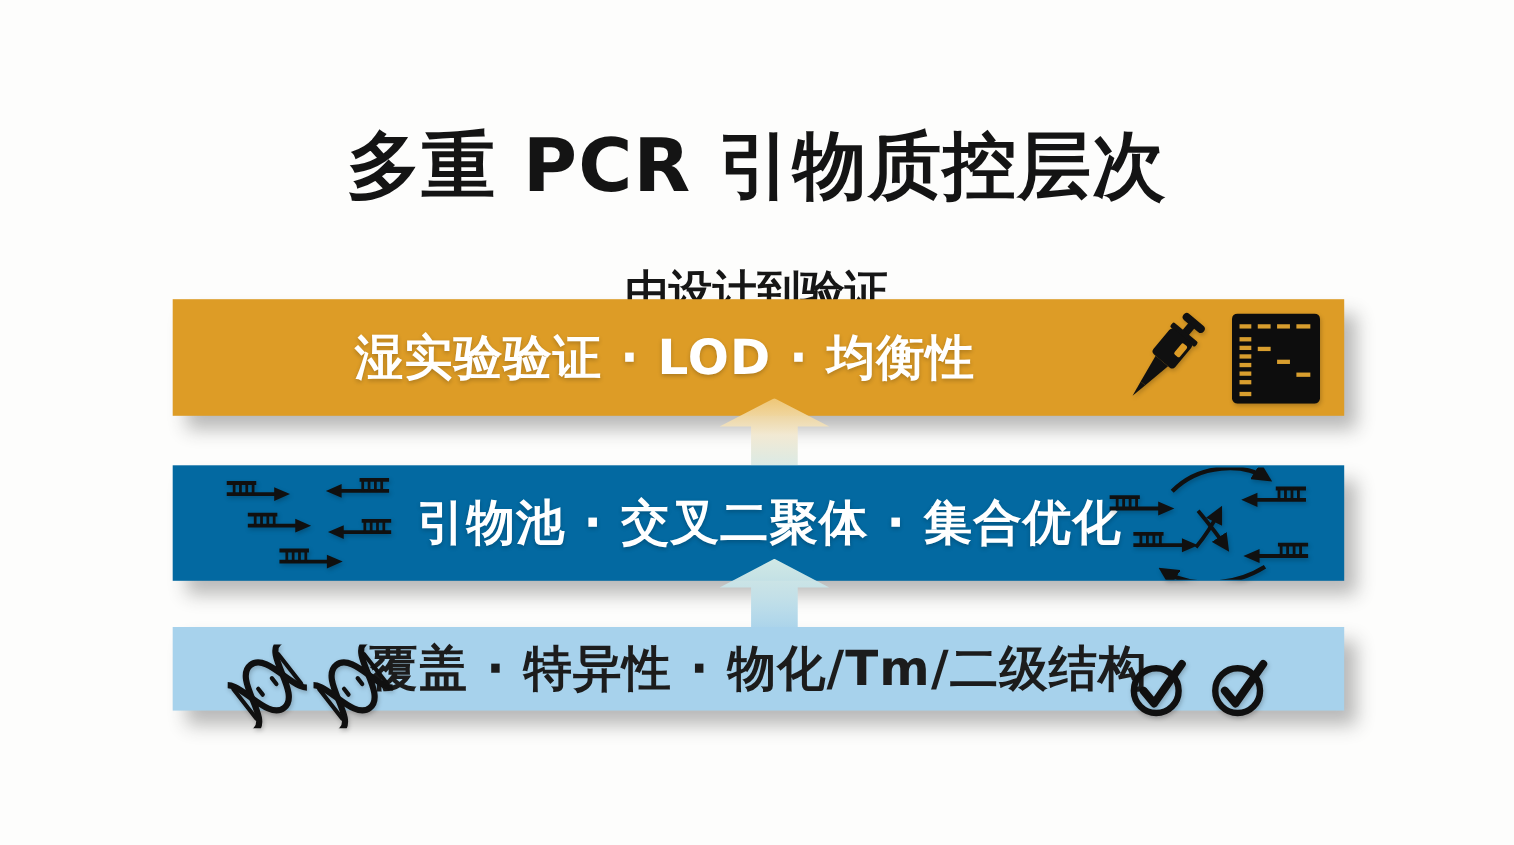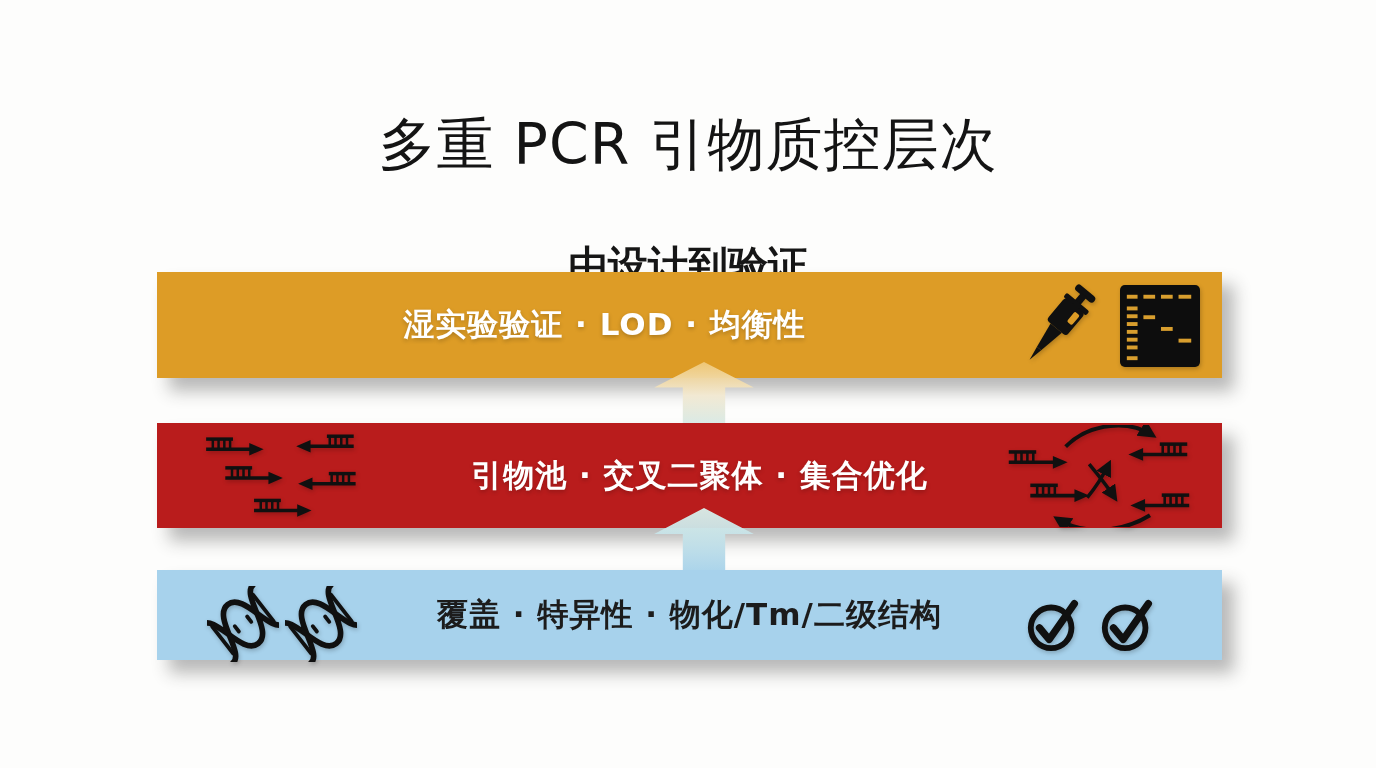--- a/index.html
+++ b/index.html
@@ -5,39 +5,39 @@
   html,body{margin:0;padding:0;}
   body{
     width:1376px;height:768px;overflow:hidden;
     background:#FDFDFC;
     font-family:"DejaVu Sans","Liberation Sans",sans-serif;
     position:relative;
   }
   .stage{position:absolute;left:0;top:0;width:1376px;height:768px;}
   .page-title{
     position:absolute;left:0;top:74px;width:1376px;
-    text-align:center;font-size:57px;font-weight:400;color:#141414;
+    text-align:center;font-size:67px;font-weight:700;color:#141414;
     letter-spacing:1px;line-height:64px;
   }
   .subtitle{
     position:absolute;left:0;top:206px;width:1376px;
     text-align:center;font-size:40px;font-weight:700;color:#161616;
     line-height:52px;
   }
   .bar{
     position:absolute;left:157px;width:1065px;
     display:flex;align-items:center;justify-content:center;
     box-shadow:12px 13px 16px rgba(40,40,40,0.32);
     z-index:2;
   }
   .bar-top{top:272px;height:106px;}
   .bar-mid{top:423px;height:105px;}
-  .bar-bottom{top:570px;height:90px;}
+  .bar-bottom{top:570px;height:76px;}
   .bar-label{
-    font-size:31px;font-weight:700;letter-spacing:1px;white-space:nowrap;
+    font-size:44px;font-weight:700;letter-spacing:1px;white-space:nowrap;
   }
   .bar-top .bar-label{margin-left:-170px;text-shadow:0 2px 4px rgba(0,0,0,0.22);}
   .bar-mid .bar-label{margin-left:20px;text-shadow:0 2px 4px rgba(0,0,0,0.22);}
   .bar-bottom .bar-label{margin-left:0;}
   .icon-group{position:absolute;display:flex;align-items:center;}
   .icon-group svg{filter:drop-shadow(1px 2px 2px rgba(0,0,0,0.22));}
   .ig-top-right{right:22px;top:8px;gap:18px;}
   .ig-mid-left{left:36px;top:7px;}
   .ig-mid-right{right:30px;top:2px;}
   .ig-bot-left{left:50px;top:16px;gap:6px;}
@@ -110,21 +110,21 @@
             <rect x="60" y="10" width="13" height="4"></rect>
             <rect x="24" y="31" width="12" height="4"></rect>
             <rect x="42" y="43" width="12" height="4"></rect>
             <rect x="60" y="55" width="13" height="4"></rect>
           </g>
         </svg>
       </span>
     </div>
   </div>
 
-  <div class="bar bar-mid" style="background-color: #b91c1c;">
+  <div class="bar bar-mid" style="background-color: #0369a1;">
     <div class="icon-group ig-mid-left">
       <svg width="170" height="92" viewBox="0 0 170 96">
         <use href="#primer" transform="translate(8,4)"></use>
         <use href="#primer" transform="translate(166,1) scale(-1,1)"></use>
         <use href="#primer" transform="translate(28,34)"></use>
         <use href="#primer" transform="translate(168,40) scale(-1,1)"></use>
         <use href="#primer" transform="translate(58,68)"></use>
       </svg>
     </div>
     <span class="bar-label" style="color: rgb(255, 255, 255);">引物池 · 交叉二聚体 · 集合优化</span>

